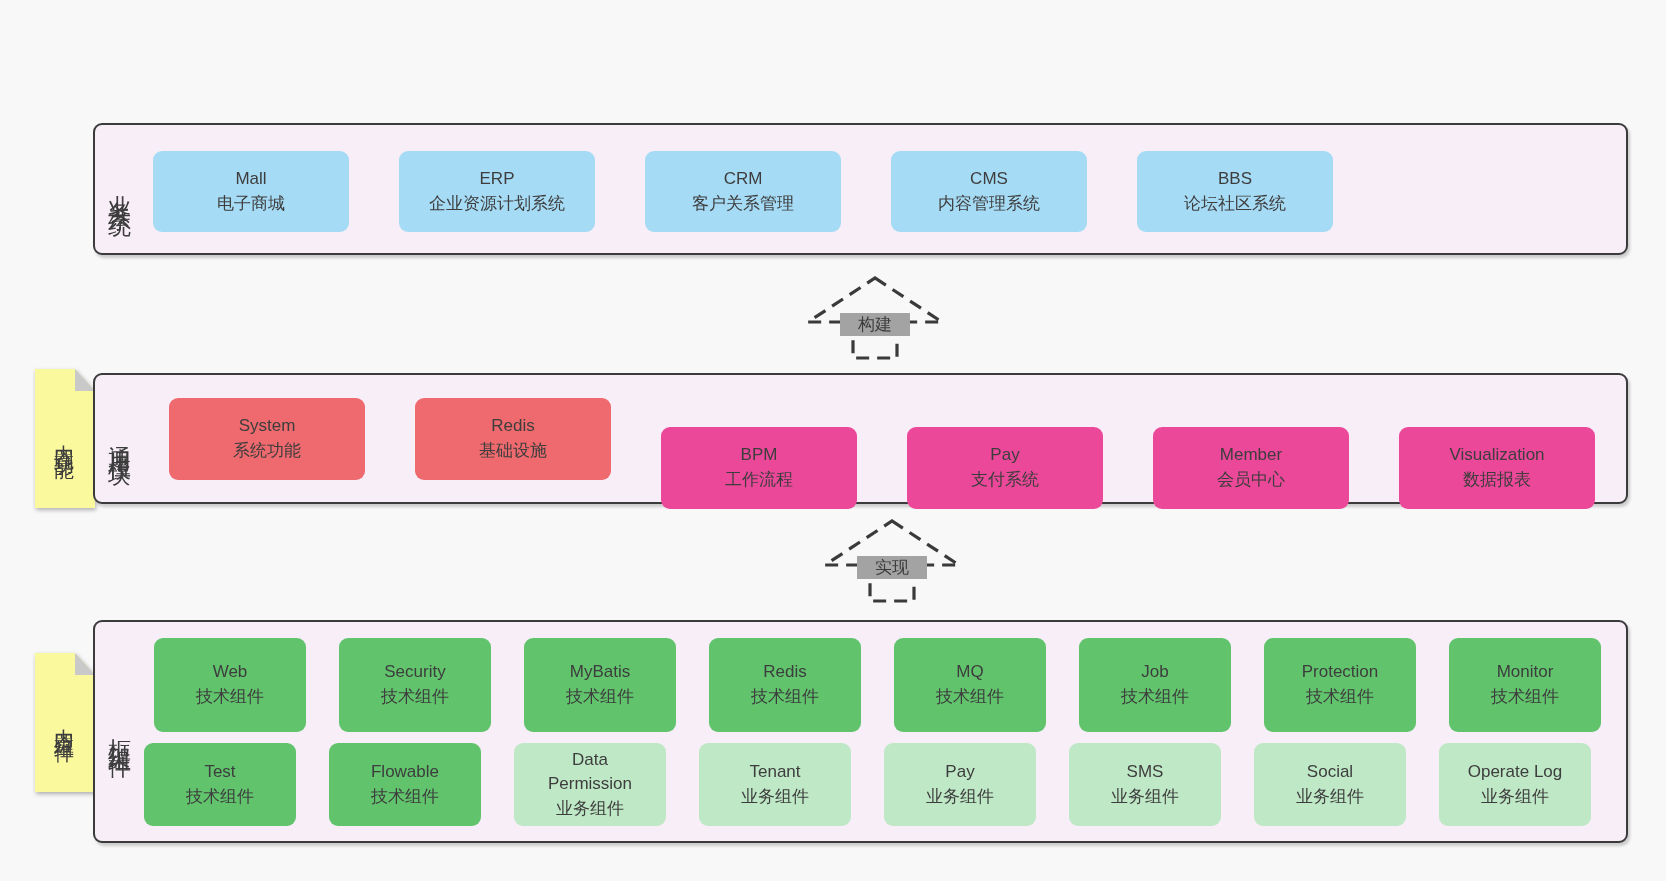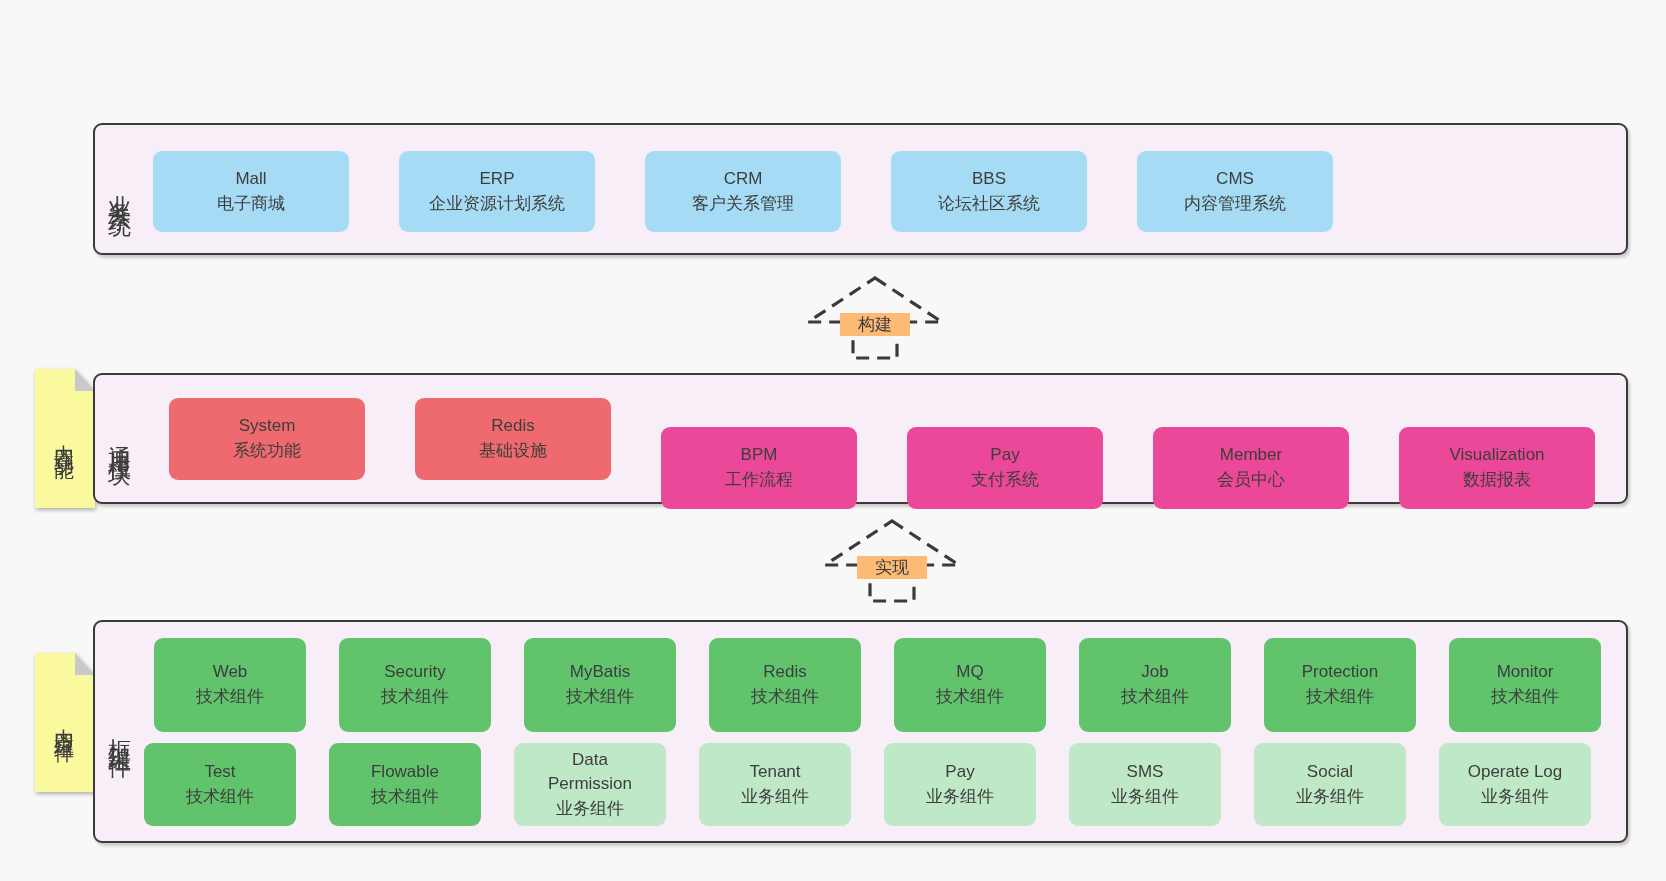--- a/index.html
+++ b/index.html
@@ -47,21 +47,21 @@
         clip-path:polygon(0 0,100% 100%,0 100%);}
   .sticky-label{position:absolute;left:50%;top:50%;transform:translate(-50%,-50%);
         writing-mode:vertical-rl;text-orientation:upright;
         font-size:20px;letter-spacing:5px;color:#3c3c3c;white-space:nowrap;}
 
   .arrow{position:absolute;width:140px;height:86px;z-index:0;}
   #arrow-build{left:805px;top:275px;}
   #arrow-implement{left:822px;top:518px;}
   .arrow svg{position:absolute;inset:0;}
   .arrow-label{position:absolute;left:50%;top:38px;transform:translateX(-50%);
-        background:#fdba74;padding:0 18px;font-size:17px;color:#3c3c3c;white-space:nowrap;}
+        background:#a3a3a3;padding:0 18px;font-size:17px;color:#3c3c3c;white-space:nowrap;}
 </style>
 </head>
 <body>
 
 <div id="canvas">
 
   <div class="sticky" id="sticky-functions">
     <div class="sticky-paper"></div>
     <div class="sticky-fold"></div>
     <div class="sticky-label">内置功能</div>
@@ -94,26 +94,26 @@
       </div>
       <div class="node w6 c-blue">
         <span>ERP</span>
         <span>企业资源计划系统</span>
       </div>
       <div class="node w6 c-blue">
         <span>CRM</span>
         <span>客户关系管理</span>
       </div>
       <div class="node w6 c-blue">
+        <span>CMS</span>
+        <span>内容管理系统</span>
+      </div>
+      <div class="node w6 c-blue">
         <span>BBS</span>
         <span>论坛社区系统</span>
-      </div>
-      <div class="node w6 c-blue">
-        <span>CMS</span>
-        <span>内容管理系统</span>
       </div>
     </div>
   </div>
 
   <div class="band" id="band-modules">
     <div class="vlabel">通用模块</div>
     <div class="row">
       <div class="node w6 c-red">
         <span>System</span>
         <span>系统功能</span>

